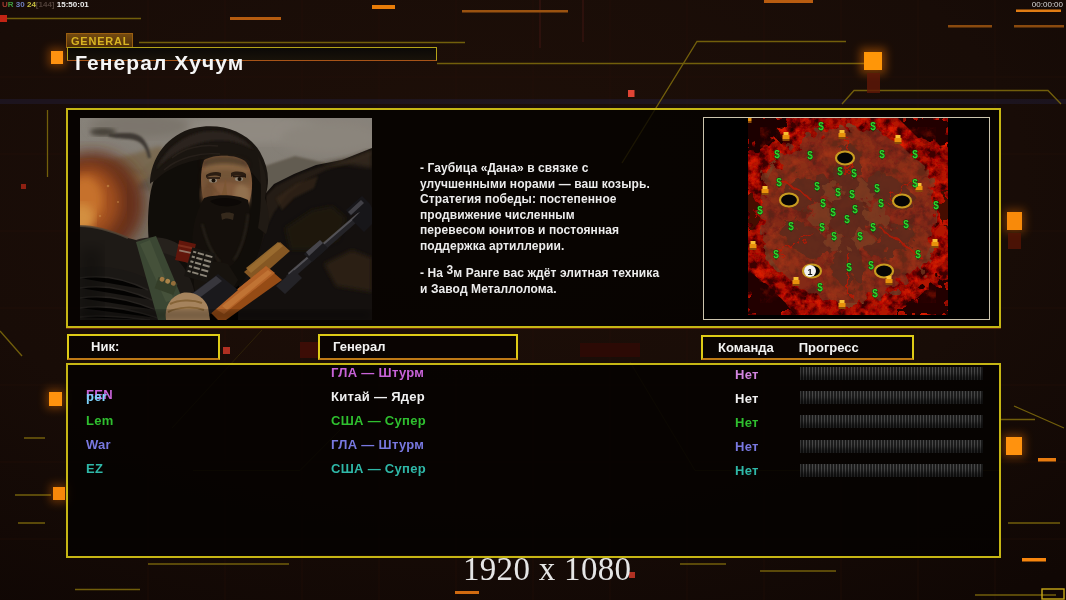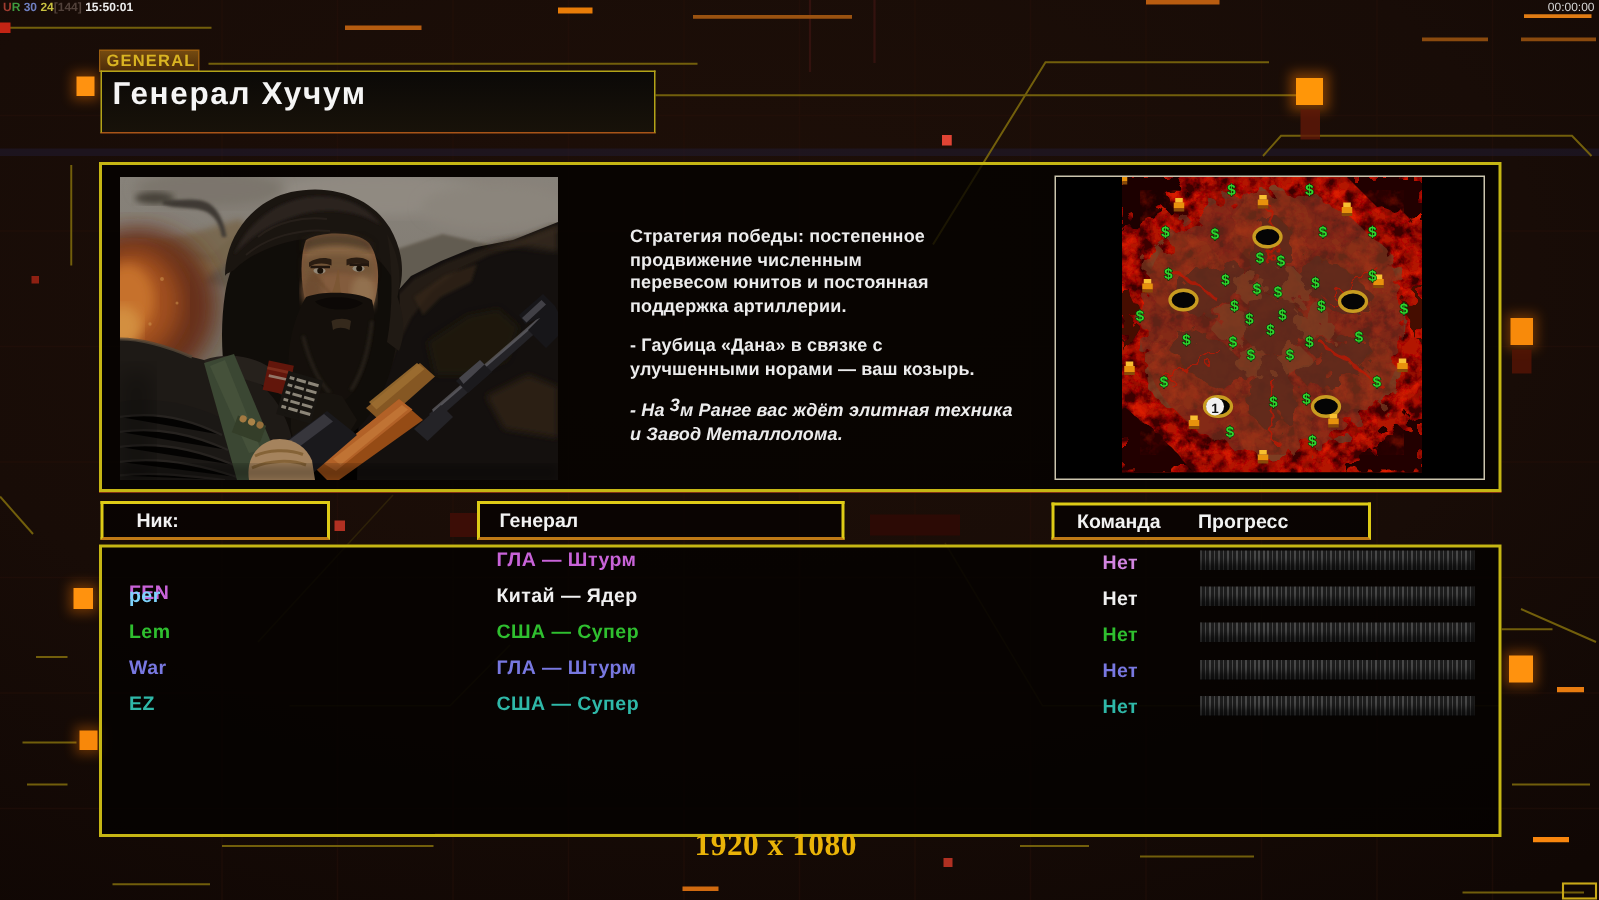--- a/index.html
+++ b/index.html
@@ -113,21 +113,21 @@
   <span style="color:#6f7fc0;">30</span>
   <span style="color:#c8c040;">24</span><span style="color:#51413a;">[144]</span>
   <span style="color:#ececec;"> 15:50:01</span>
 </div>
 <div class="abs" style="right:3px;top:0px;font-size:8px;font-weight:normal;color:#d8d8d8;">00:00:00</div>
 
 <div class="abs" style="left:66px;top:33px;width:67px;height:15px;border:1px solid #9a5e10;
      background:linear-gradient(180deg,#744a10,#4e2d08);color:#d9b422;font-size:11px;
      font-weight:bold;letter-spacing:0.8px;line-height:14px;padding-left:4px;box-sizing:border-box;">GENERAL</div>
 
-<div class="abs" style="left:67px;top:47px;width:370px;height:42px;border:1px solid #b3a318;
+<div class="abs" style="left:67px;top:47px;width:370px;height:14px;border:1px solid #b3a318;
      border-bottom-color:#a85418;background:linear-gradient(180deg,#0b0907,#181209);
      box-sizing:border-box;color:#f5f5f5;font-size:21px;font-weight:bold;letter-spacing:1.1px;line-height:29px;padding-left:7px;">Генерал Хучум</div>
 
 <div class="panel" style="left:66px;top:108px;width:935px;height:220px;"></div>
 
 <div class="abs" style="left:80px;top:118px;width:292px;height:202px;background:#000;">
 <svg width="292" height="202" viewBox="0 0 292 202">
  <defs>
   <clipPath id="pc">
           <rect width="292" height="202"></rect>
@@ -277,23 +277,23 @@
   <path d="M90,186 C98,182 112,181 122,185 M88,194 C98,189 114,188 124,192" stroke="#96703e" stroke-width="2" fill="none"></path>
 
   <rect width="292" height="202" fill="#140c06" opacity="0.13"></rect>
   <rect x="0" y="130" width="22" height="72" fill="#000" opacity="0.28" filter="url(#b7)"></rect>
   <rect x="0" y="192" width="292" height="10" fill="#000" opacity="0.35" filter="url(#b4)"></rect>
  </g>
 </svg>
 </div>
 
 <div class="abs" style="left:420px;top:150px;width:310px;color:#ececec;font-size:12px;font-weight:bold;letter-spacing:0.1px;line-height:15.5px;">
+  <div style="margin-top:11px;">- Гаубица «Дана» в связке с<br>улучшенными норами — ваш козырь.</div>
   <div>Стратегия победы: постепенное<br>продвижение численным<br>перевесом юнитов и постоянная<br>поддержка артиллерии.</div>
-  <div style="margin-top:11px;">- Гаубица «Дана» в связке с<br>улучшенными норами — ваш козырь.</div>
-  <div style="margin-top:12px;font-style:italic;">- На <span style="position:relative;top:-3px;">3</span>м Ранге вас ждёт элитная техника<br>и Завод Металлолома.</div>
+  <div style="margin-top:12px;">- На <span style="position:relative;top:-3px;">3</span>м Ранге вас ждёт элитная техника<br>и Завод Металлолома.</div>
 </div>
 
 <div class="abs" style="left:703px;top:117px;width:287px;height:203px;border:1px solid #ccc5ae;
      background:#000;box-sizing:border-box;"></div>
 <div class="abs" style="left:748px;top:118px;width:200px;height:197px;">
 <svg width="200" height="197" viewBox="0 0 200 197">
   <defs>
     <filter id="lava" x="0" y="0" width="100%" height="100%">
       <feTurbulence type="fractalNoise" baseFrequency="0.10 0.10" numOctaves="4" seed="11" result="n"></feTurbulence>
       <feColorMatrix in="n" type="matrix" values="0 0 0 0 0  0 0 0 0 0  0 0 0 0 0  3 0 0 0 -1.45" result="brmask"></feColorMatrix>
@@ -423,21 +423,21 @@
         <text x="170" y="140">$</text>
     <text x="101" y="153">$</text>
         <text x="123" y="151">$</text>
     <text x="72" y="173">$</text>
         <text x="127" y="179">$</text>
   </g>
 </svg>
 </div>
 
 <div class="hdrbox" style="left:67px;top:334px;width:153px;height:26px;line-height:22px;padding-left:22px;">Ник:</div>
-<div class="hdrbox" style="left:318px;top:334px;width:245px;height:26px;line-height:22px;padding-left:13px;">Генерал</div>
+<div class="hdrbox" style="left:318px;top:334px;width:200px;height:26px;line-height:22px;padding-left:13px;">Генерал</div>
 <div class="hdrbox" style="left:701px;top:335px;width:213px;height:25px;line-height:21px;">
   <span style="padding-left:15px;">Команда</span><span style="padding-left:25px;">Прогресс</span>
 </div>
 
 <div class="panel" style="left:66px;top:363px;width:935px;height:195px;"></div>
 
 <div class="rowtxt" style="left:86px;top:365px;color:#c863d8;margin-top:22px;">FEN</div>
 <div class="rowtxt" style="left:331px;top:365px;color:#c863d8;">ГЛА — Штурм</div>
 <div class="rowtxt" style="left:735px;top:367px;color:#d285e0;">Нет</div>
 <div class="bar" style="top:367px;"></div>
@@ -455,13 +455,13 @@
 <div class="rowtxt" style="left:86px;top:437px;color:#7878e0;">War</div>
 <div class="rowtxt" style="left:331px;top:437px;color:#7878e0;">ГЛА — Штурм</div>
 <div class="rowtxt" style="left:735px;top:439px;color:#7878e0;">Нет</div>
 <div class="bar" style="top:440px;"></div>
 
 <div class="rowtxt" style="left:86px;top:461px;color:#2fb8a8;">EZ</div>
 <div class="rowtxt" style="left:331px;top:461px;color:#2fb8a8;">США — Супер</div>
 <div class="rowtxt" style="left:735px;top:463px;color:#2fb8a8;">Нет</div>
 <div class="bar" style="top:464px;"></div>
 
-<div class="abs" style="left:463px;top:551px;font-family:'Liberation Serif',serif;font-size:21px;letter-spacing:0.3px;color:#eab308;font-weight:bold;">1920 x 1080</div>
+<div class="abs" style="left:463px;top:551px;font-family:'Liberation Serif',serif;font-size:33px;letter-spacing:0.3px;color:#e5e5e5;">1920 x 1080</div>
 
 </body></html>

